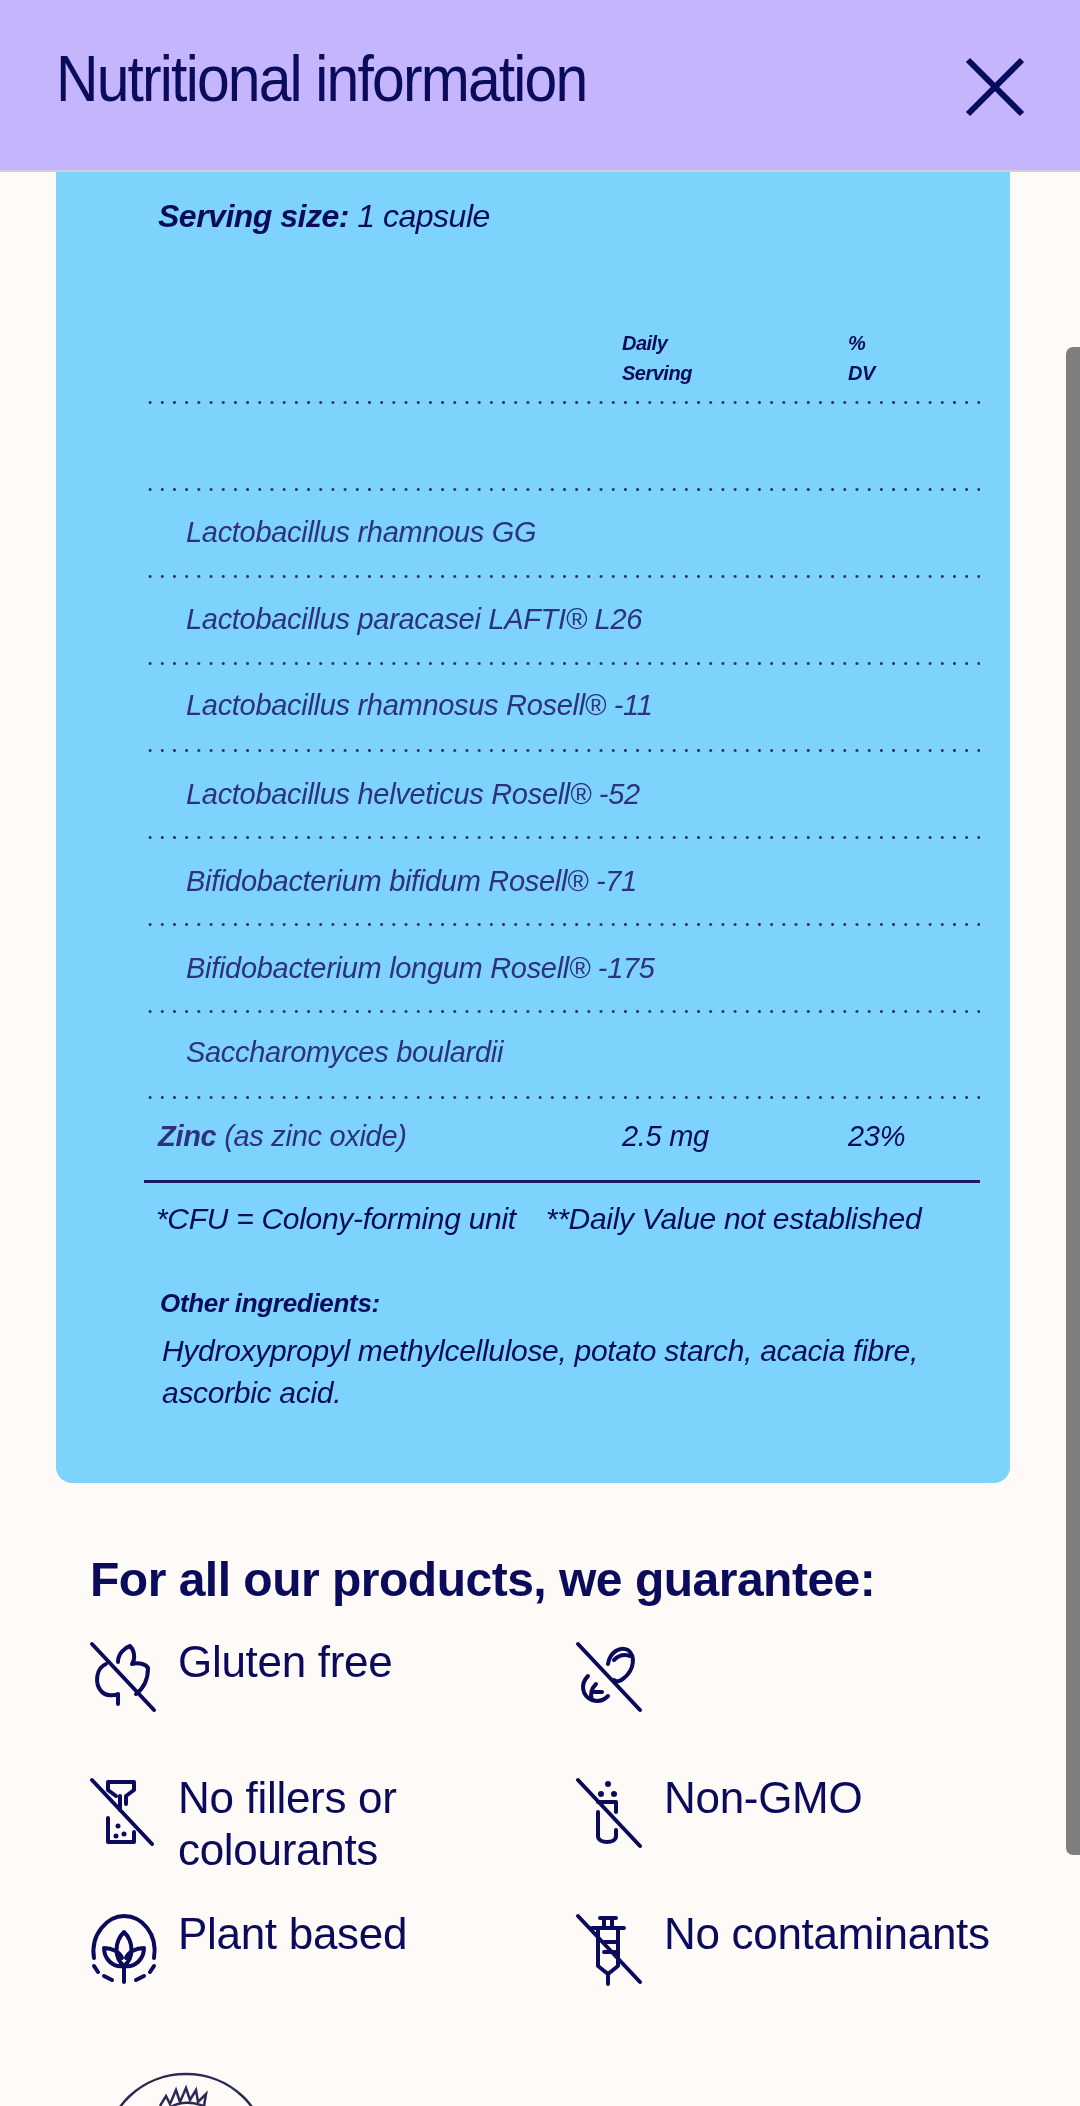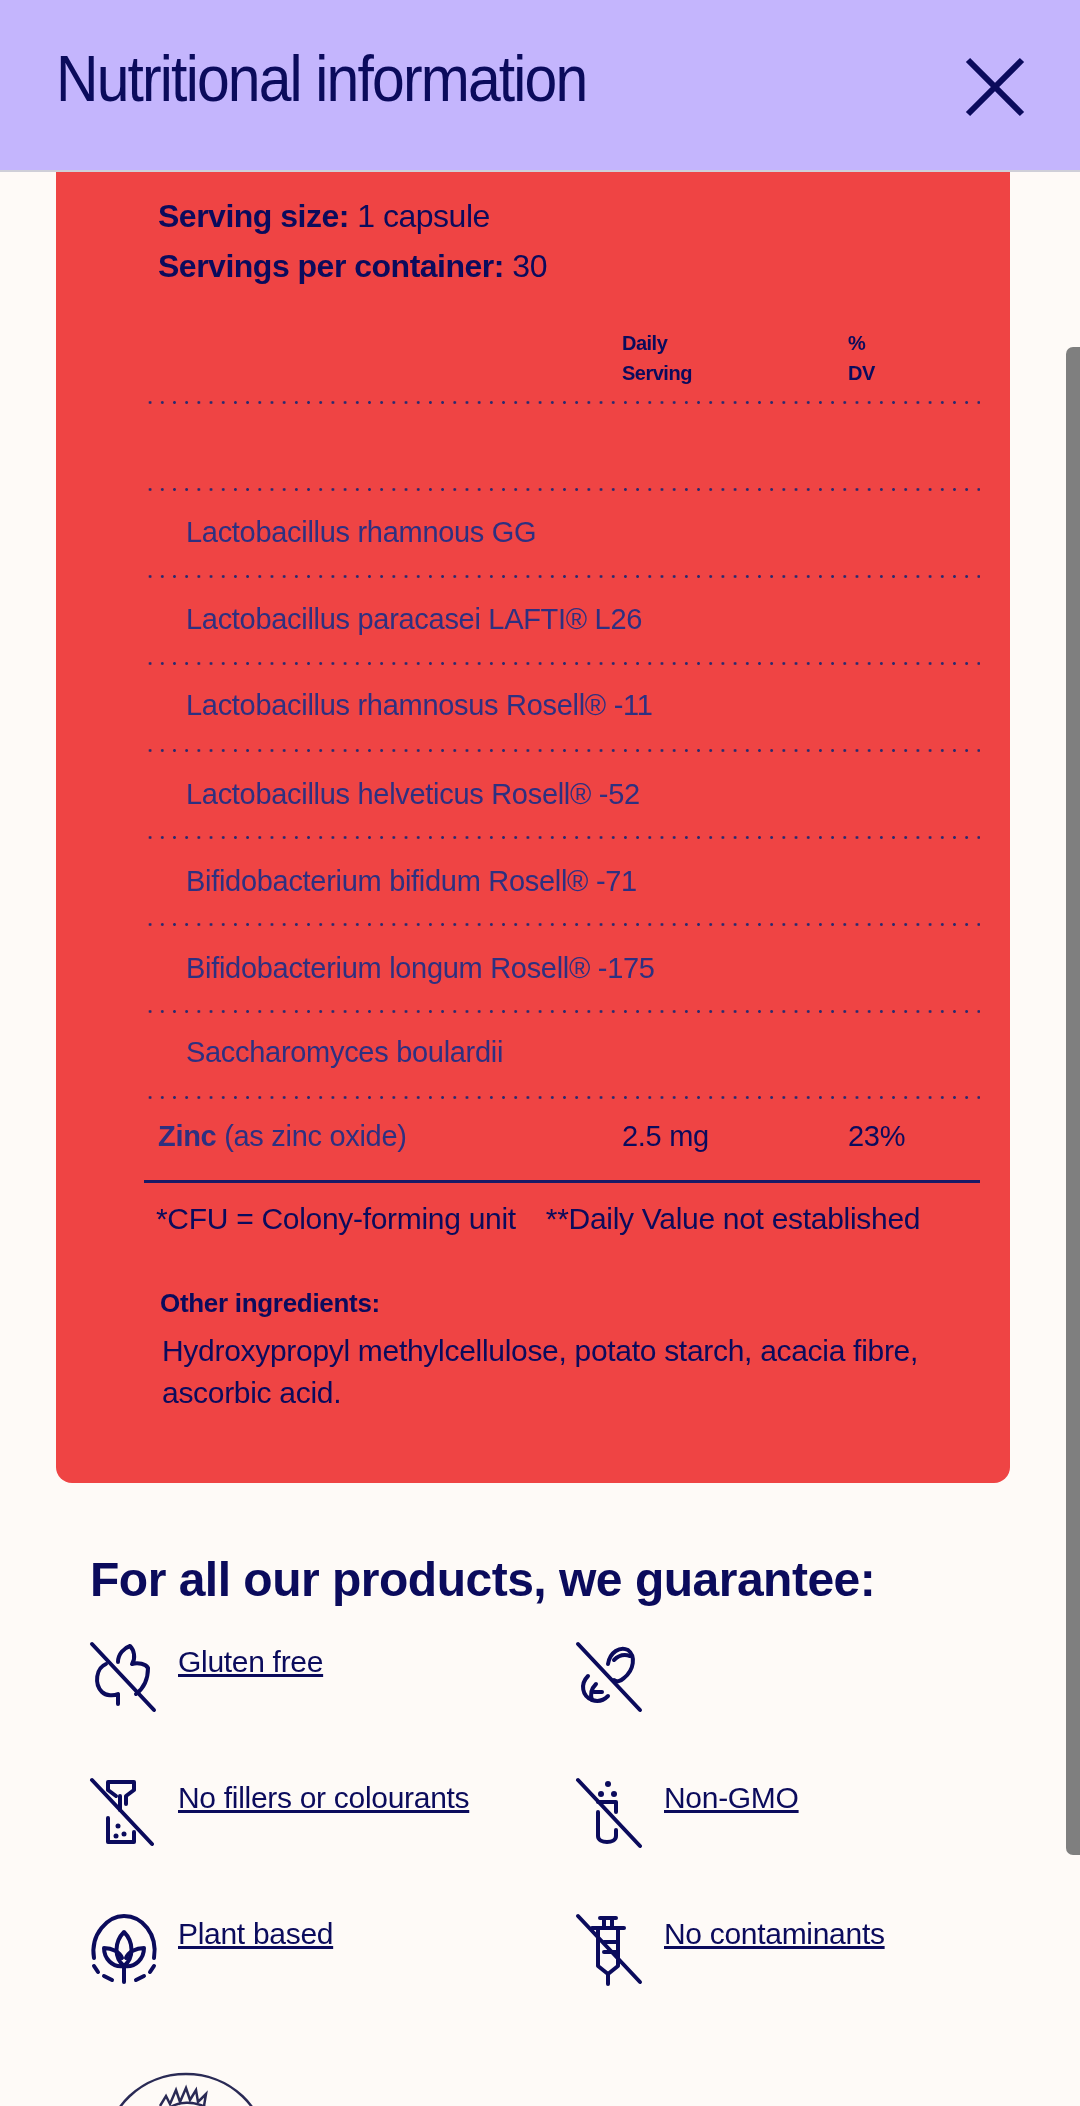--- a/index.html
+++ b/index.html
@@ -24,22 +24,23 @@
       color: #0b0b5c; transform: scaleX(0.92); transform-origin: left center;
     }
     .close-btn {
       position: absolute; left: 964px; top: 56px; width: 62px; height: 62px;
       cursor: pointer;
     }
 
     
     .card {
       position: absolute; left: 56px; top: 172px; width: 954px; height: 1311px;
-      background: #ef4444;
+      background: #7dd3fc;
       border-radius: 0 0 16px 16px;
+      font-style: italic;
     }
     .serving-line {
       position: absolute; left: 102px; font-size: 32px; color: #0b0b5c;
       letter-spacing: -0.5px;
     }
     .serving-line b { font-weight: 700; }
     .serving-1 { top: 26px; }
     .serving-2 { top: 76px; }
 
     .col-head {
@@ -96,21 +97,21 @@
       color: #0b0b5c; letter-spacing: -0.5px;
     }
     .feature {
       position: absolute; width: 440px; height: 110px;
     }
     .feature .icon {
       position: absolute; left: 0; top: 0; width: 72px; height: 76px;
     }
     .feature .label {
       position: absolute; left: 90px; top: -4px; width: 340px;
-      font-size: 30px; line-height: 52px; color: #0b0b5c; letter-spacing: -0.3px; text-decoration: underline;
+      font-size: 44px; line-height: 52px; color: #0b0b5c; letter-spacing: -0.3px;
     }
     .f1 { left: 88px; top: 1640px; }
     .f2 { left: 574px; top: 1640px; }
     .f3 { left: 88px; top: 1776px; }
     .f4 { left: 574px; top: 1776px; }
     .f5 { left: 88px; top: 1912px; }
     .f6 { left: 574px; top: 1912px; }
 
     .badge-logo {
       position: absolute; left: 100px; top: 2060px; width: 180px; height: 90px;
@@ -132,23 +133,20 @@
     <div class="close-btn">
       <svg width="62" height="62" viewBox="0 0 62 62">
         <path d="M4 4 L58 58 M58 4 L4 58" stroke="#0b0b5c" stroke-width="6" stroke-linecap="butt" fill="none"></path>
       </svg>
     </div>
   </div>
 
   <div class="card">
     <div class="serving-line serving-1">
       <b>Serving size:</b><span> 1 capsule</span>
-    </div>
-    <div class="serving-line serving-2">
-      <b>Servings per container:</b><span> 30</span>
     </div>
 
     <div class="col-head col-daily">
       <div>Daily</div>
       <div>Serving</div>
     </div>
     <div class="col-head col-dv">
       <div>%</div>
       <div>DV</div>
     </div>

